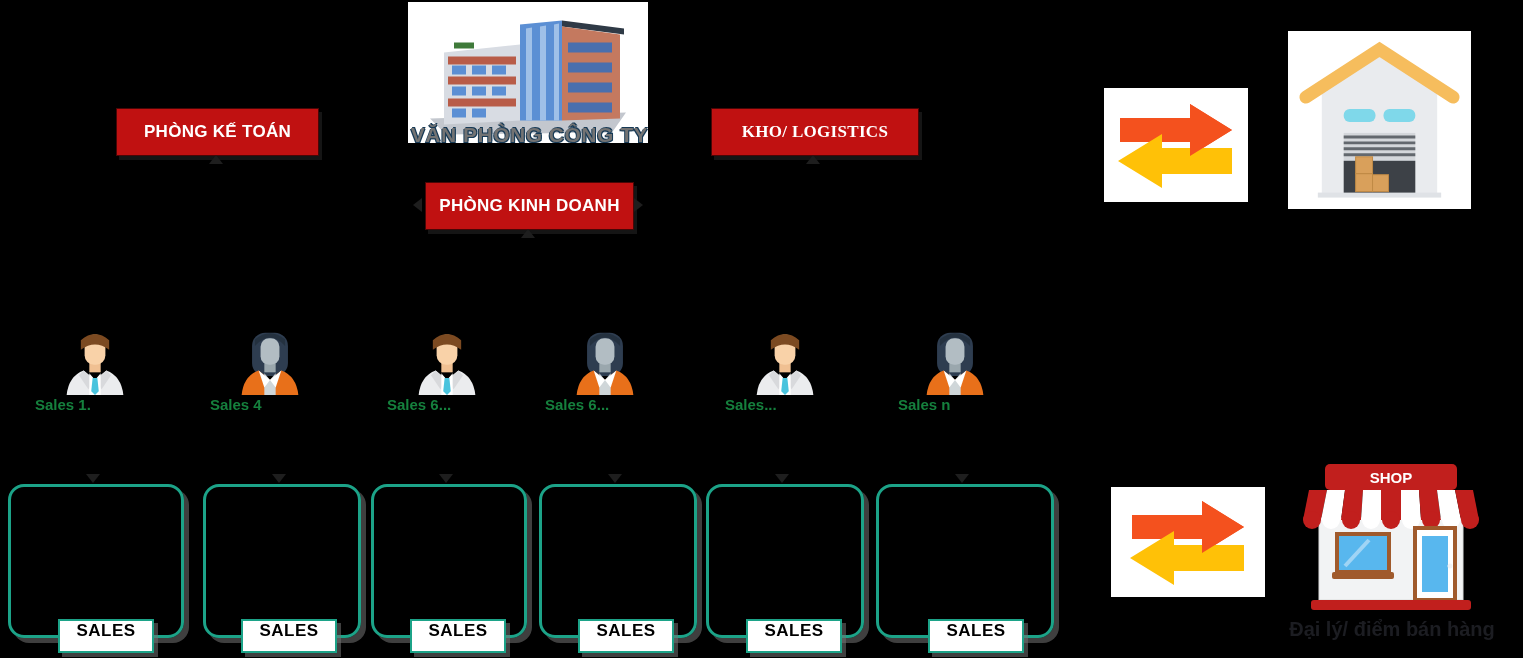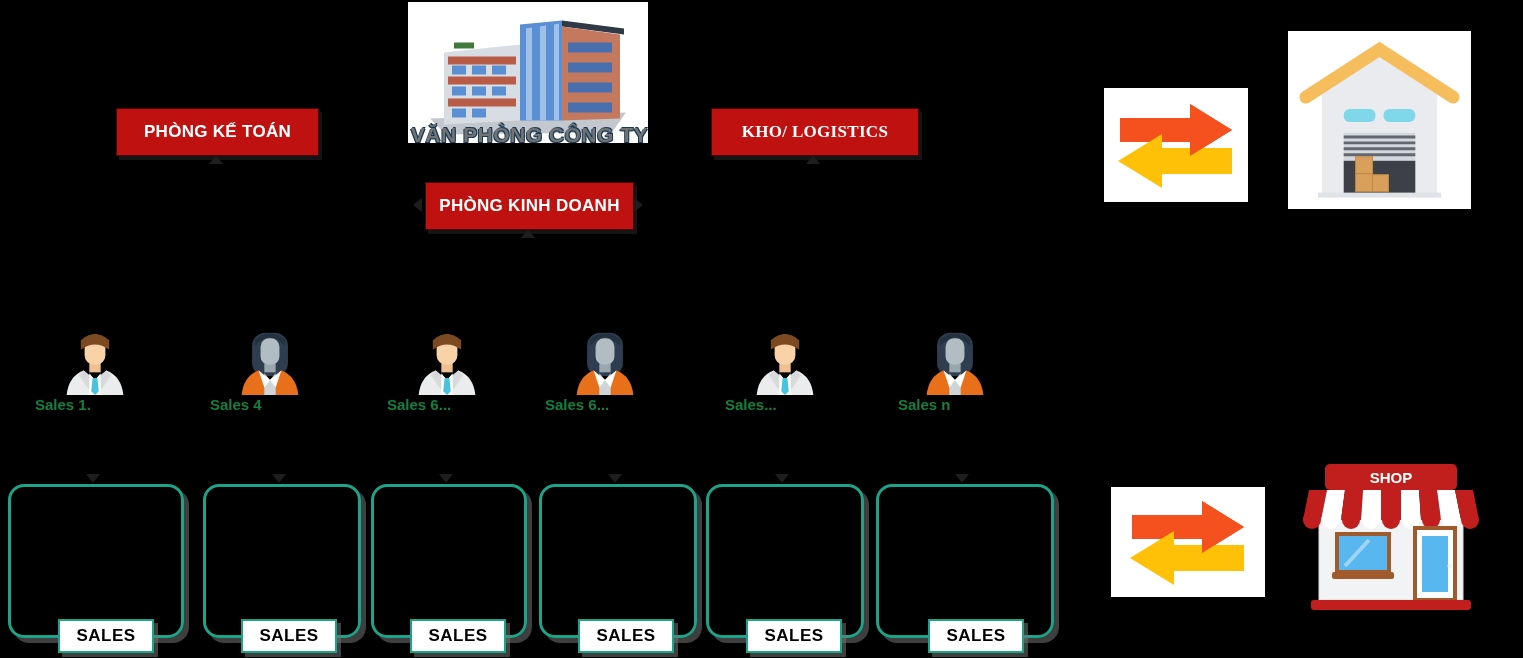--- a/index.html
+++ b/index.html
@@ -31,21 +31,21 @@
   .wh-caption{left:1268px;top:218px;width:224px;}
   .shop-caption{left:1282px;top:616px;width:220px;white-space:nowrap;}
   
   .person{position:absolute;top:326px;width:68px;height:70px;}
   .person-label{position:absolute;top:396px;width:120px;text-align:left;
                 color:#15803d;font-weight:bold;font-size:15px;}
   
   .tbox{position:absolute;top:484px;height:148px;border:3px solid #1ca388;border-radius:16px;
         box-shadow:5px 5px 0 rgba(115,115,115,.55);}
   .sales-tag{position:absolute;top:619px;width:92px;height:30px;background:#fff;
-             border:2px solid #1ca388;display:flex;align-items:center;justify-content:center;
+             border:2px solid #1ca388;display:flex;justify-content:center;
              box-shadow:4px 4px 0 rgba(115,115,115,.55);}
   .sales-tag span{color:#000;font-weight:800;font-size:17px;letter-spacing:.5px;}
   
   .conn{position:absolute;width:0;height:0;}
   .conn-up{border-left:7px solid transparent;border-right:7px solid transparent;border-bottom:9px solid #1e1e1e;}
   .conn-down{border-left:7px solid transparent;border-right:7px solid transparent;border-top:9px solid #1e1e1e;}
   .conn-left{border-top:7px solid transparent;border-bottom:7px solid transparent;border-right:9px solid #1e1e1e;}
   .conn-right{border-top:7px solid transparent;border-bottom:7px solid transparent;border-left:9px solid #1e1e1e;}
   .hidden-defs{position:absolute;width:0;height:0;overflow:hidden;}
 </style>
@@ -248,14 +248,15 @@
       </g>
       <rect x="34" y="72" width="52" height="38" fill="#58b7ee" stroke="#a05a2c" stroke-width="4"></rect>
       <line x1="42" y1="104" x2="66" y2="78" stroke="#9fd4f5" stroke-width="4"></line>
       <rect x="29" y="110" width="62" height="7" rx="2" fill="#a05a2c"></rect>
       <rect x="112" y="66" width="40" height="72" fill="#ffffff" stroke="#a05a2c" stroke-width="4"></rect>
       <rect x="119" y="74" width="26" height="56" fill="#58b7ee"></rect>
       <circle cx="147" cy="104" r="2.5" fill="#f2f3f4"></circle>
       <rect x="8" y="138" width="160" height="10" rx="3" fill="#c11f1d"></rect>
     </svg>
   </div>
+  <div class="dark-caption shop-caption">Đại lý/ điểm bán hàng</div>
 
 </div>
 
 </body></html>

